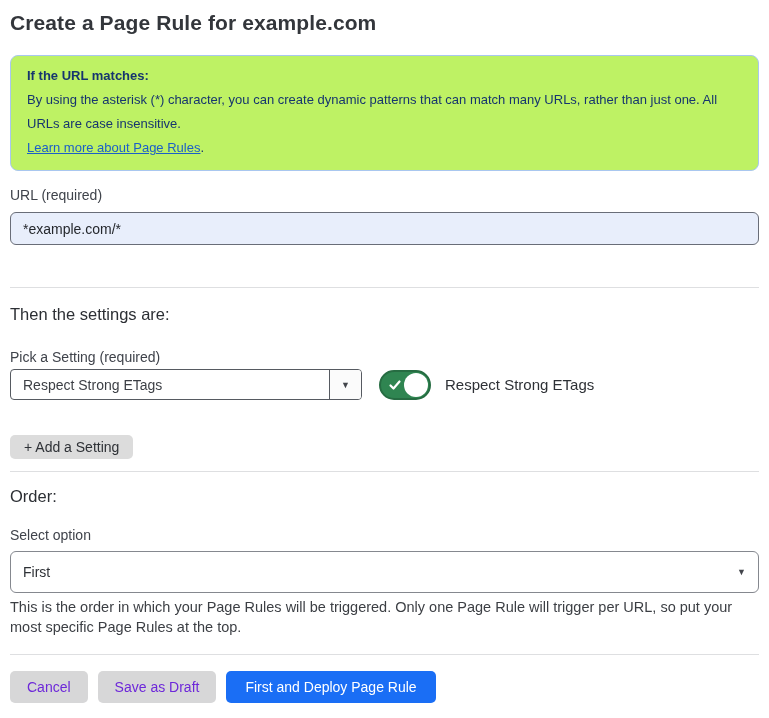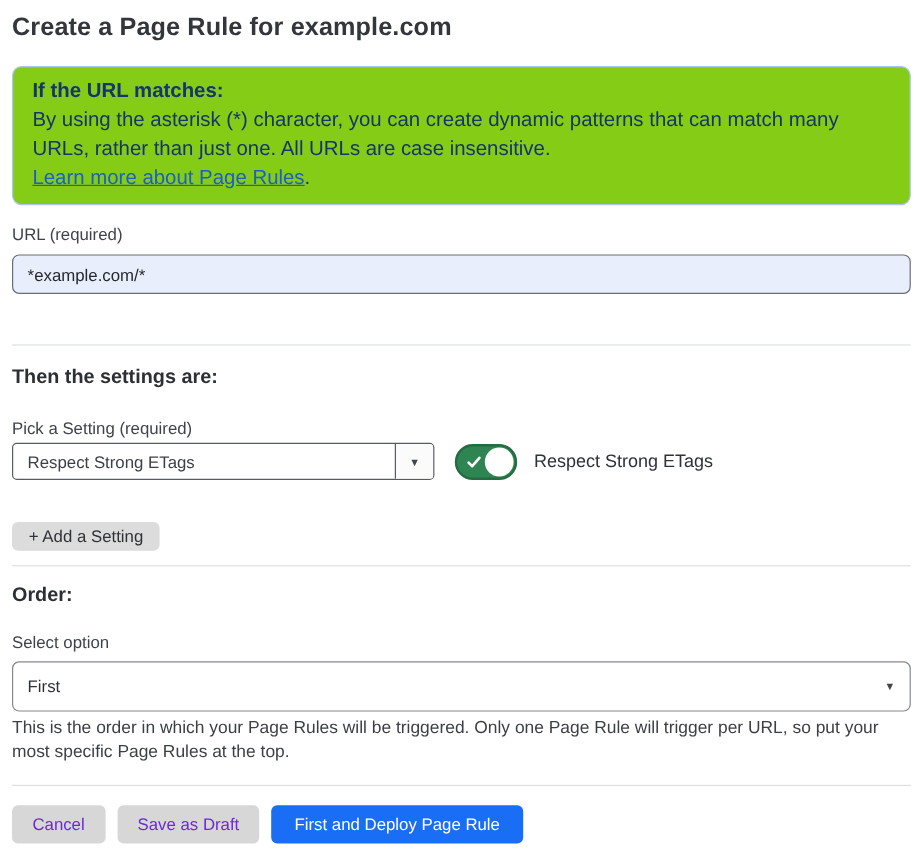--- a/index.html
+++ b/index.html
@@ -19,26 +19,26 @@
     font-size: 21px;
     line-height: 26px;
     font-weight: 700;
     color: #33363b;
     letter-spacing: .1px;
   }
 
   
   .info-box {
     margin-top: 19px;
-    background: #84cc16;
+    background: #bef264;
     border: 1px solid #a9c7ef;
     border-radius: 8px;
     padding: 8px 16px 10px 16px;
     color: #16356e;
-    font-size: 17px;
+    font-size: 13px;
     line-height: 24px;
   }
   .info-box .info-heading { font-weight: 700; }
   .info-box a.info-link {
     color: #1b5fc8;
     text-decoration: underline;
     cursor: pointer;
   }
 
   
@@ -71,21 +71,21 @@
     width: 749px;
   }
   .divider-1 { margin-top: 42px; }
   .divider-2 { margin-top: 12px; }
   .divider-3 { margin-top: 17px; }
 
   .section-heading {
     margin-top: 16px;
     font-size: 16.5px;
     line-height: 20px;
-    font-weight: 700;
+    font-weight: 400;
     color: #2c2f34;
   }
   .section-heading.order { margin-top: 14px; }
 
   .label-pick { margin-top: 24px; }
 
   
   .setting-row {
     margin-top: 3px;
     display: flex;

